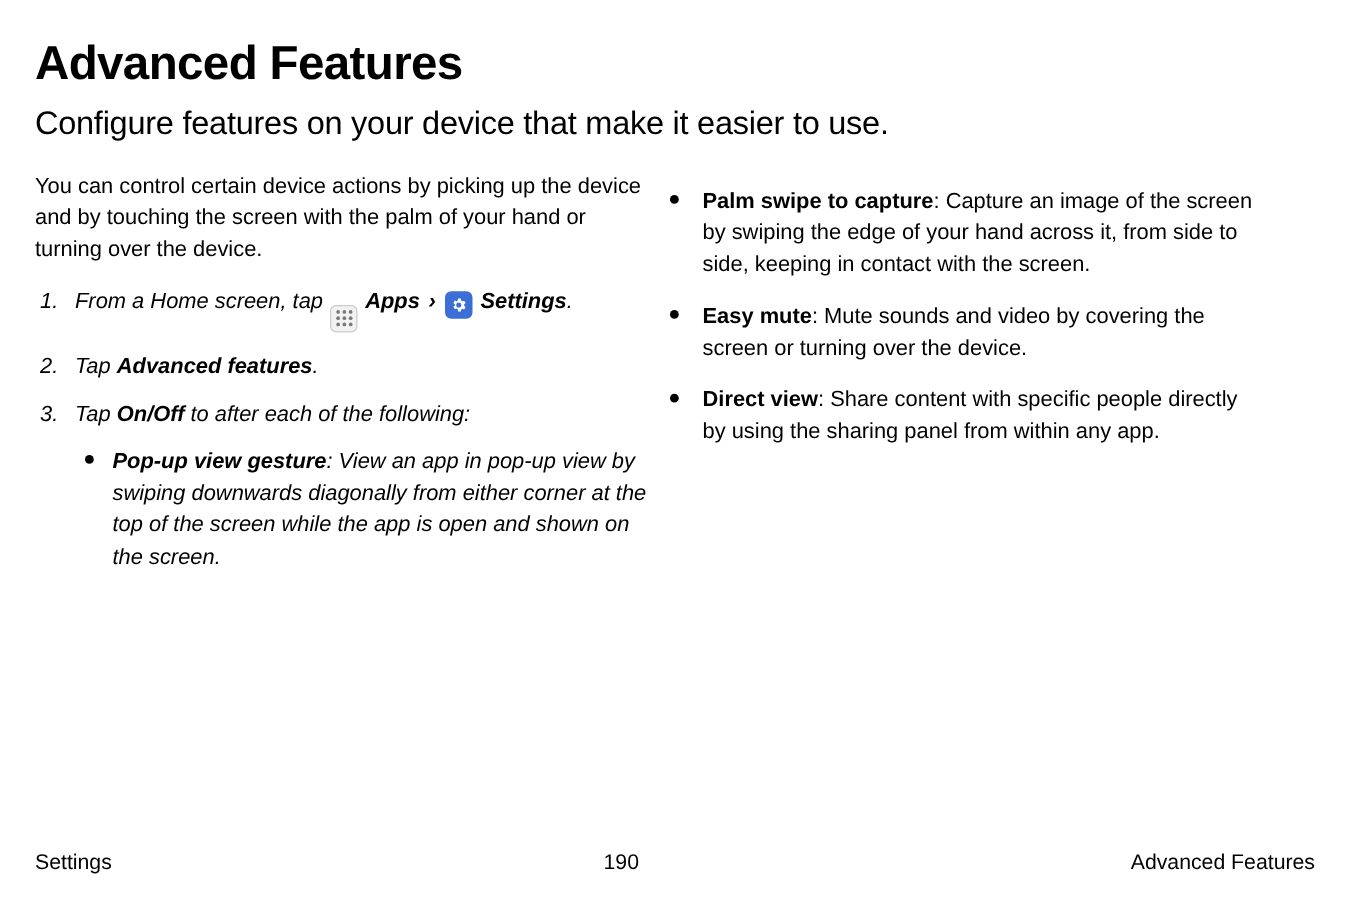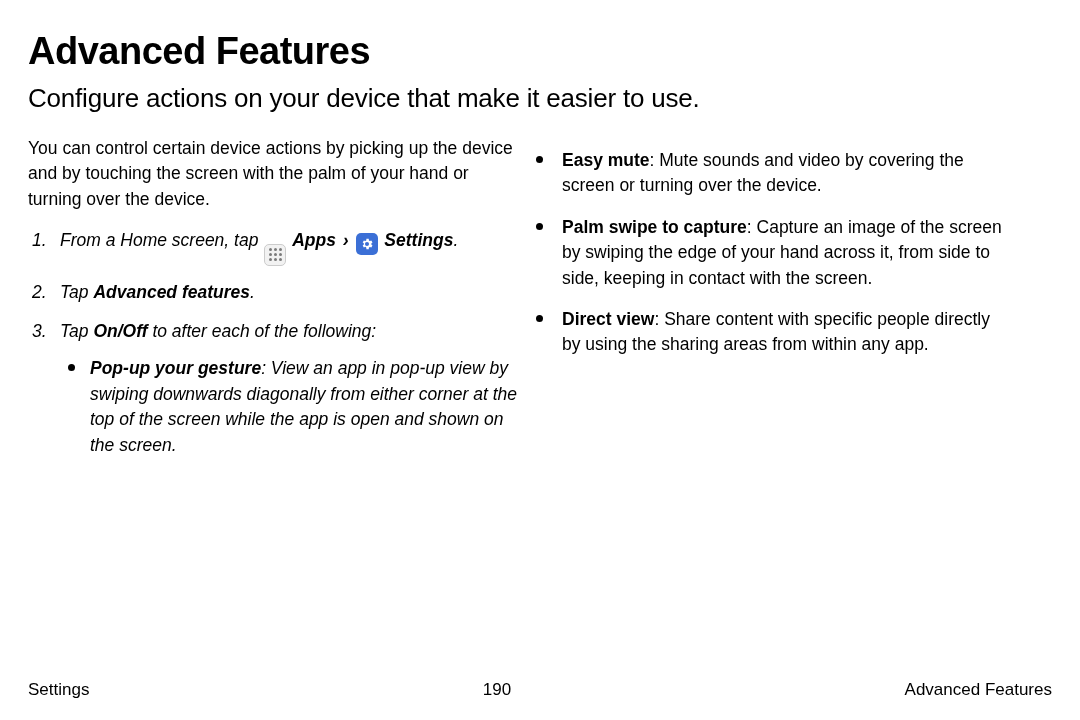--- a/index.html
+++ b/index.html
@@ -100,21 +100,21 @@
     left: 28px; right: 28px; bottom: 20px;
     display: flex;
     justify-content: space-between;
     font-size: 17px;
   }
 </style>
 </head>
 <body>
 
 <h1 class="page-title">Advanced Features</h1>
-<div class="subtitle">Configure actions on your device that make it easier to use.</div>
+<div class="subtitle">Configure features on your device that make it easier to use.</div>
 
 <div class="columns">
   <div class="col left">
     <p class="intro">You can control certain device actions by picking up the device and by touching the screen with the palm of your hand or turning over the device.</p>
 
     <ol class="steps">
       <li>
         <span>From a Home screen, tap </span>
         <span class="icon apps-icon">
           <span class="dots">
@@ -138,37 +138,37 @@
         </span>
         <span class="b">Settings</span><span>.</span>
       </li>
       <li>
         <span>Tap </span><span class="b">Advanced features</span><span>.</span>
       </li>
       <li>
         <span>Tap </span><span class="b">On/Off</span><span> to after each of the following:</span>
         <ul class="bullets">
           <li>
-            <span class="b">Pop-up your gesture</span><span>: View an app in pop-up view by swiping downwards diagonally from either corner at the top of the screen while the app is open and shown on the screen.</span>
+            <span class="b">Pop-up view gesture</span><span>: View an app in pop-up view by swiping downwards diagonally from either corner at the top of the screen while the app is open and shown on the screen.</span>
           </li>
         </ul>
       </li>
     </ol>
   </div>
 
   <div class="col right">
     <ul class="bullets">
       <li>
+        <span class="b">Palm swipe to capture</span><span>: Capture an image of the screen by swiping the edge of your hand across it, from side to side, keeping in contact with the screen.</span>
+      </li>
+      <li>
         <span class="b">Easy mute</span><span>: Mute sounds and video by covering the screen or turning over the device.</span>
       </li>
       <li>
-        <span class="b">Palm swipe to capture</span><span>: Capture an image of the screen by swiping the edge of your hand across it, from side to side, keeping in contact with the screen.</span>
-      </li>
-      <li>
-        <span class="b">Direct view</span><span>: Share content with specific people directly by using the sharing areas from within any app.</span>
+        <span class="b">Direct view</span><span>: Share content with specific people directly by using the sharing panel from within any app.</span>
       </li>
     </ul>
   </div>
 </div>
 
 <div class="footer">
   <span>Settings</span>
   <span>190</span>
   <span>Advanced Features</span>
 </div>

